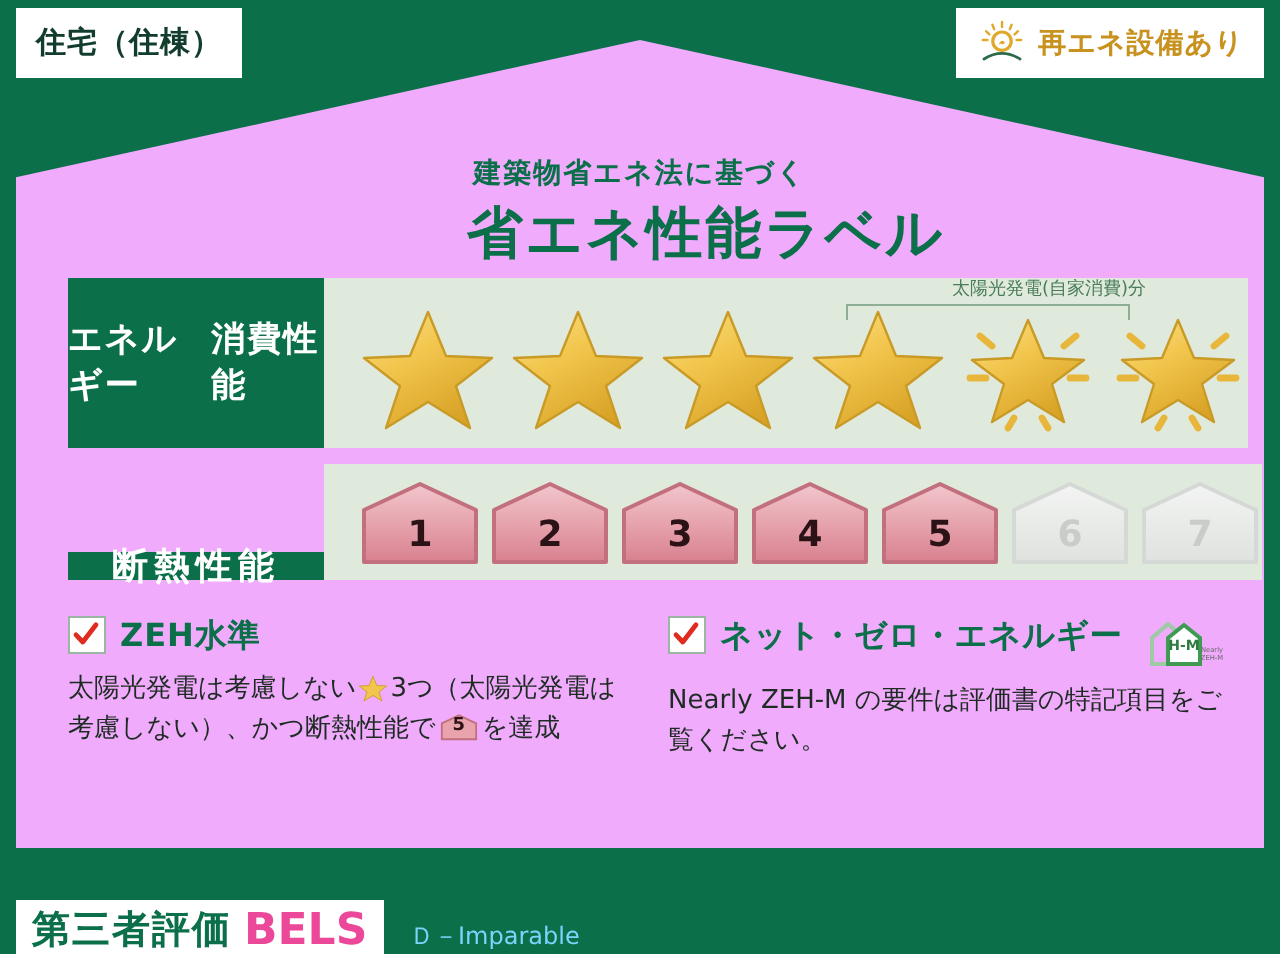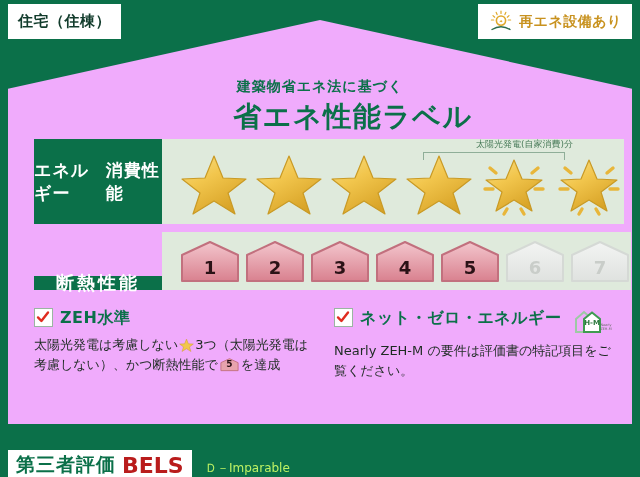--- a/index.html
+++ b/index.html
@@ -115,23 +115,23 @@
   }
   .zehm-logo{width:40px;height:27px;margin-left:4px;display:block;}
 
   
   .bottom{position:absolute;left:0;bottom:0;width:640px;height:35px;}
   .bels-box{
     position:absolute;left:8px;top:8px;height:30px;background:#ffffff;
     display:flex;align-items:center;padding:0 8px;
   }
   .bels-jp{font-size:19px;font-weight:bold;color:#0b7049;letter-spacing:1px;}
-  .bels-en{font-size:22px;font-weight:bold;color:#b91c1c;margin-left:6px;letter-spacing:0px;}
+  .bels-en{font-size:22px;font-weight:bold;color:#ec4899;margin-left:6px;letter-spacing:0px;}
   .bels-code{
-    position:absolute;left:205px;top:18px;font-size:12px;color:#bef264;
+    position:absolute;left:205px;top:18px;font-size:12px;color:#7dd3fc;
   }
   .date-wrap{position:absolute;right:12px;top:4px;text-align:right;}
   .date-line{font-size:13px;font-weight:bold;color:#ffffff;letter-spacing:.3px;}
   .uuid-line{font-size:9px;color:#cfe0d6;margin-top:3px;letter-spacing:.2px;}
 </style>
 </head>
 <body>
 
 <div class="label-root">
 

